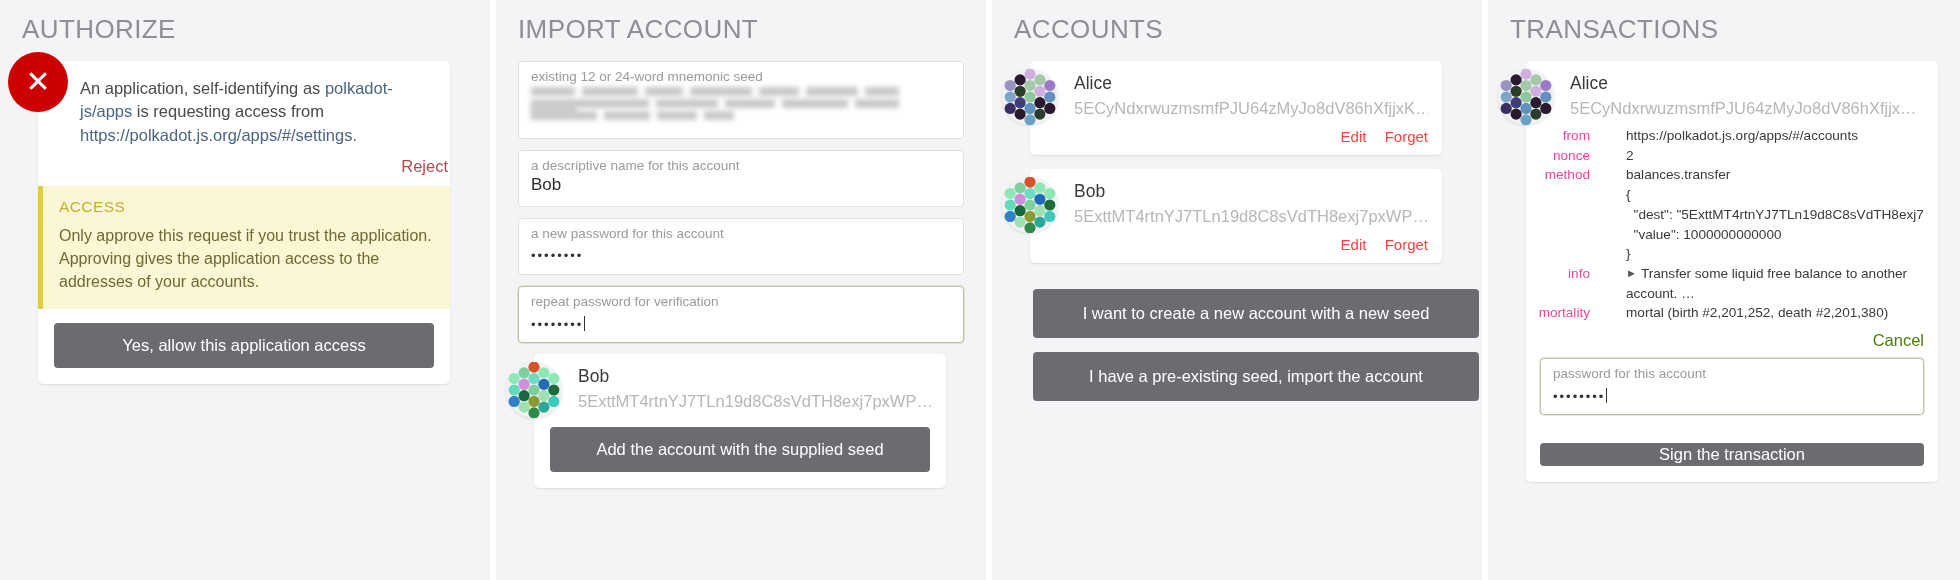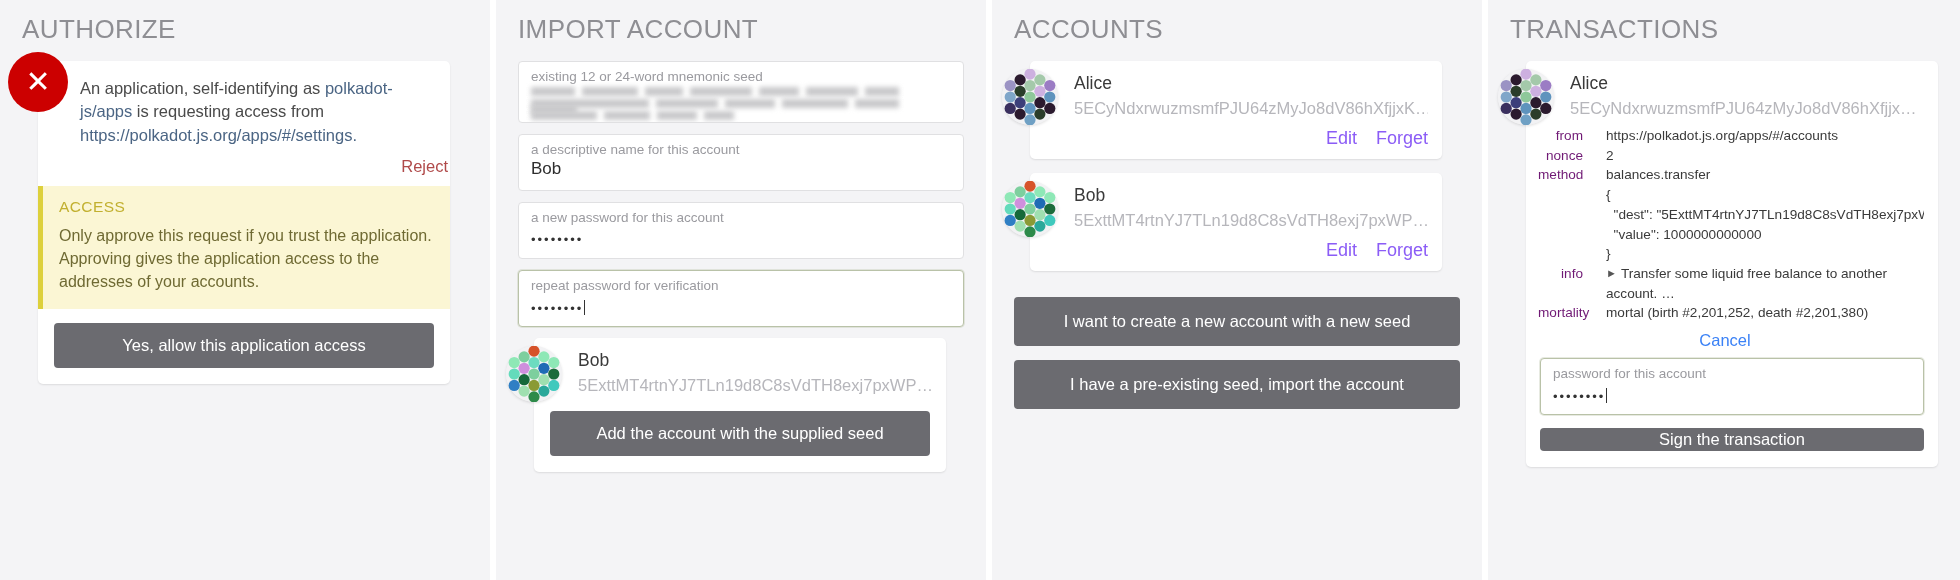--- a/index.html
+++ b/index.html
@@ -79,56 +79,56 @@
   .back-link .arr { margin-right: 4px; }
   .field {
     background: #ffffff; border: 1px solid #e0e0e2; border-radius: 4px;
     padding: 7px 12px 9px 12px; margin-bottom: 11px;
   }
   .field.focused { border: 1px solid #b9c2a8; box-shadow: 0 0 0 1px rgba(185,194,168,.35); }
   .field-label { font-size: 13.5px; color: #9a9a9f; margin-bottom: 2px; }
   .field-value { font-size: 17px; color: #2e2e2e; min-height: 22px; }
   .field-value.pw { letter-spacing: 2px; font-size: 13px; color:#333; padding-top:5px; }
   .caret { display:inline-block; width:1px; height:15px; background:#333; vertical-align:-2px; margin-left:1px;}
-  .seedbox { height: 62px; position: relative; overflow: hidden; }
+  .seedbox { height: 78px; position: relative; overflow: hidden; }
   .blurline { height: 9px; margin: 3px 0; filter: blur(2.5px); }
   .blurline span { display: inline-block; height: 9px; background: #c9c9cb; margin-right: 7px; vertical-align: top; }
 
   .acct-row { display: flex; align-items: flex-start; padding: 12px 14px 10px 44px; position: relative; }
   .identicon {
     position: absolute; left: -28px; top: 8px;
     width: 56px; height: 56px; border-radius: 50%;
     background: #f2f2f4;
     box-shadow: 0 1px 3px rgba(0,0,0,.13);
   }
   .identicon svg { display: block; }
   .acct-name { font-size: 17.5px; color: #3a3a3a; margin-bottom: 5px; }
   .acct-addr { font-size: 16.5px; color: #b6b6bb; white-space: nowrap; overflow: hidden; }
-  .acct-actions { text-align: right; font-size: 18px; color: #8b5cf6; padding: 0 14px 10px 0; }
+  .acct-actions { text-align: right; font-size: 15px; color: #ef4444; padding: 0 14px 10px 0; }
   .acct-actions span { margin-left: 14px; cursor: pointer; }
   .import-acct-card { margin-left: 16px; width: 412px; }
   .import-btn-wrap { padding: 6px 16px 16px 16px; }
 
   
   .accounts-card { margin-left: 16px; width: 412px; margin-bottom: 14px; }
   .accounts-btns { margin-top: 26px; }
-  .accounts-btns .btn-primary { margin-bottom: 14px; padding: 15px 6px; }
+  .accounts-btns .btn-primary { margin-bottom: 14px; padding: 15px 6px; margin-left: 19px; }
 
   
   .tx-card { margin-left: 16px; width: 412px; }
   .tx-head { padding: 12px 14px 6px 44px; position: relative; }
   .tx-table { padding: 2px 14px 0 12px; font-size: 13.6px; }
   .tx-row { display: flex; align-items: flex-start; line-height: 1.45; }
-  .tx-key { width: 68px; flex: 0 0 68px; text-align: right; color: #701a75; padding-right: 23px; }
-  .tx-val { color: #3a3a3a; flex: 1; min-width: 0; }
+  .tx-key { width: 68px; flex: 0 0 68px; text-align: right; color: #ec4899; padding-right: 16px; }
+  .tx-val { color: #3a3a3a; flex: 1; min-width: 0; margin-left: 20px; }
   .tx-val .mono-json { white-space: pre; overflow: hidden; display:block; }
   .tri { display: inline-block; color: #555; margin-right: 4px; font-size: 11px; vertical-align: 1px; }
-  .cancel-link { text-align: center; color: #3b82f6; font-size: 16.5px; padding: 8px 14px 6px 0; cursor: pointer; }
+  .cancel-link { text-align: right; color: #4d7c0f; font-size: 16.5px; padding: 8px 14px 6px 0; cursor: pointer; }
   .tx-form { padding: 2px 14px 16px 14px; }
-  .tx-form .field { margin-bottom: 13px; }
+  .tx-form .field { margin-bottom: 28px; }
   .tx-form .btn-primary { padding: 2px 6px; }
 </style>
 </head>
 <body>
 
 <div class="stage">
 
   <section class="panel">
     <div class="panel-title">AUTHORIZE</div>
 

